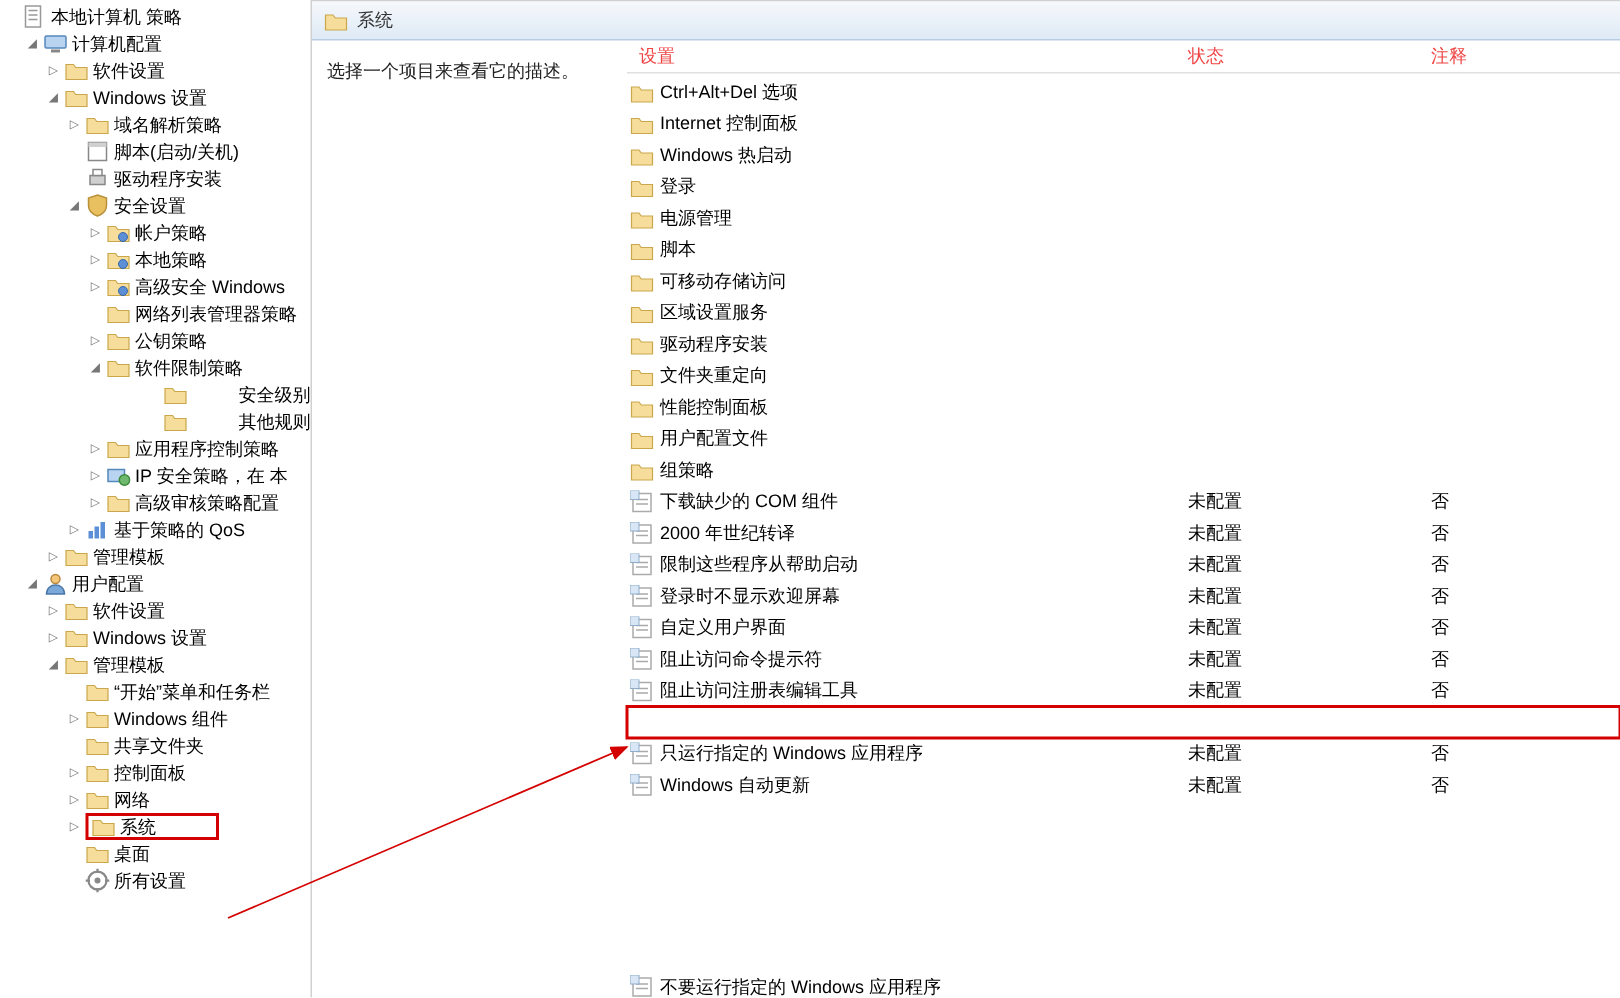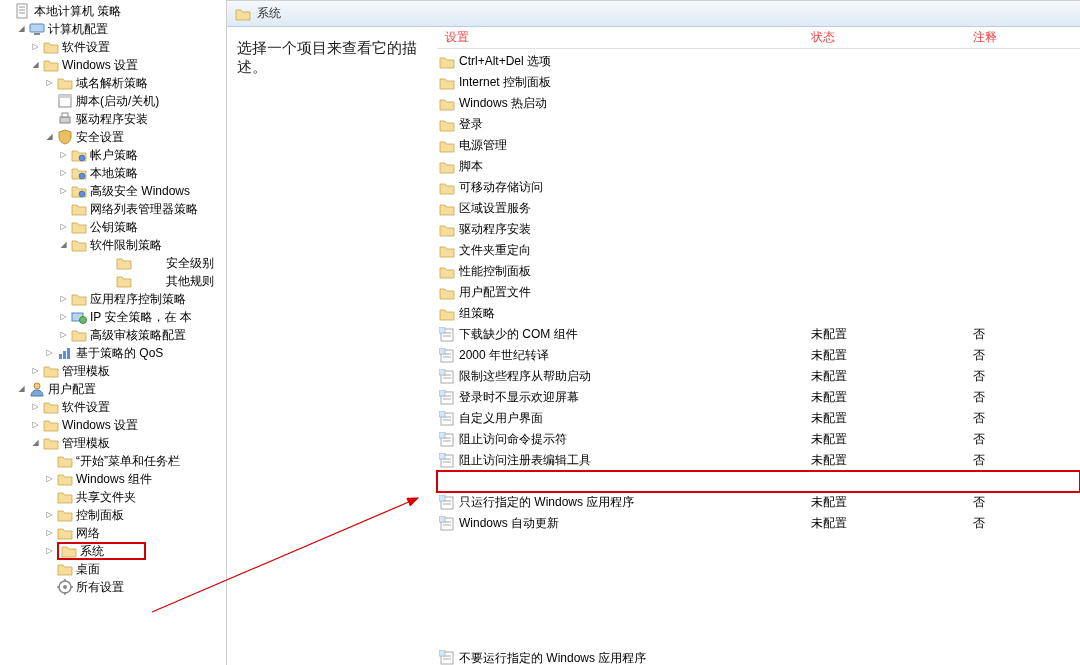--- a/index.html
+++ b/index.html
@@ -1,37 +1,37 @@
 <!DOCTYPE html>
 <html><head>
 <meta charset="utf-8">
 <style>
   *{box-sizing:border-box;margin:0;padding:0;}
   body{font-family:"Microsoft YaHei","Segoe UI",sans-serif;font-size:12px;color:#000;background:#fff;width:1080px;height:665px;overflow:hidden;position:relative;}
   .layout{display:flex;width:100%;height:100%;}
   
-  .tree-pane{width:227px;height:100%;border-right:1px solid #d0d0d0;overflow:hidden;background:#fff;}
+  .tree-pane{width:208px;height:100%;border-right:1px solid #d0d0d0;overflow:hidden;background:#fff;}
   .tree{padding:2px 0 2px 2px;}
   .tree-node{display:flex;align-items:center;height:18px;line-height:18px;white-space:nowrap;cursor:default;}
   .tree-expander{width:11px;height:11px;margin-right:2px;display:inline-flex;align-items:center;justify-content:center;font-size:8px;color:#777;}
   .tree-icon{width:16px;height:16px;margin-right:3px;display:inline-flex;align-items:center;justify-content:center;}
   .tree-label{font-size:12px;}
   .ind1{padding-left:0px;}
   .ind2{padding-left:14px;}
   .ind3{padding-left:28px;}
   .ind4{padding-left:42px;}
   .ind5{padding-left:56px;}
   .ind6{padding-left:70px;gap:31px;}
   .hl-box{border:2px solid #d40000;display:inline-flex;align-items:center;padding:0 40px 0 2px;height:18px;}
   
   .right-pane{flex:1;display:flex;flex-direction:column;border-top:1px solid #d0d0d0;}
   .crumb-bar{height:26px;background:linear-gradient(#f6f8fb,#deeaf6);border-bottom:1px solid #b8cde4;display:flex;align-items:center;padding-left:8px;font-size:12px;color:#333;}
   .crumb-bar .tree-icon{margin-right:6px;}
   .content{flex:1;display:flex;}
-  .desc-col{width:210px;padding:12px 8px 24px 10px;font-size:15px;color:#222;}
+  .desc-col{width:210px;padding:12px 8px 24px 10px;font-size:12px;color:#222;}
   .list-col{flex:1;}
   .list-header{display:flex;height:22px;align-items:center;border-bottom:1px solid #e0e0e0;color:#ef4444;}
   .col-setting{flex:0 0 374px;padding-left:8px;}
   .col-status{flex:0 0 162px;}
   .col-comment{flex:1;}
   .list-body{padding-top:2px;position:relative;}
   .list-row{display:flex;height:21px;line-height:21px;}
   .cell-setting{flex:0 0 374px;display:flex;align-items:center;padding-left:2px;}
   .cell-status{flex:0 0 162px;}
   .cell-comment{flex:1;}

